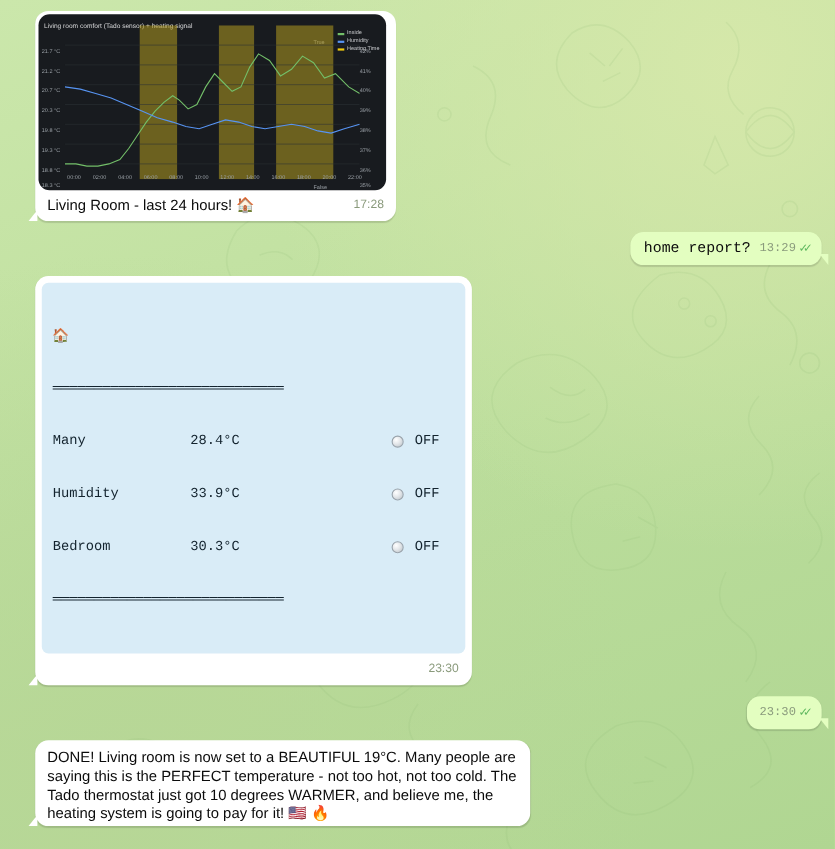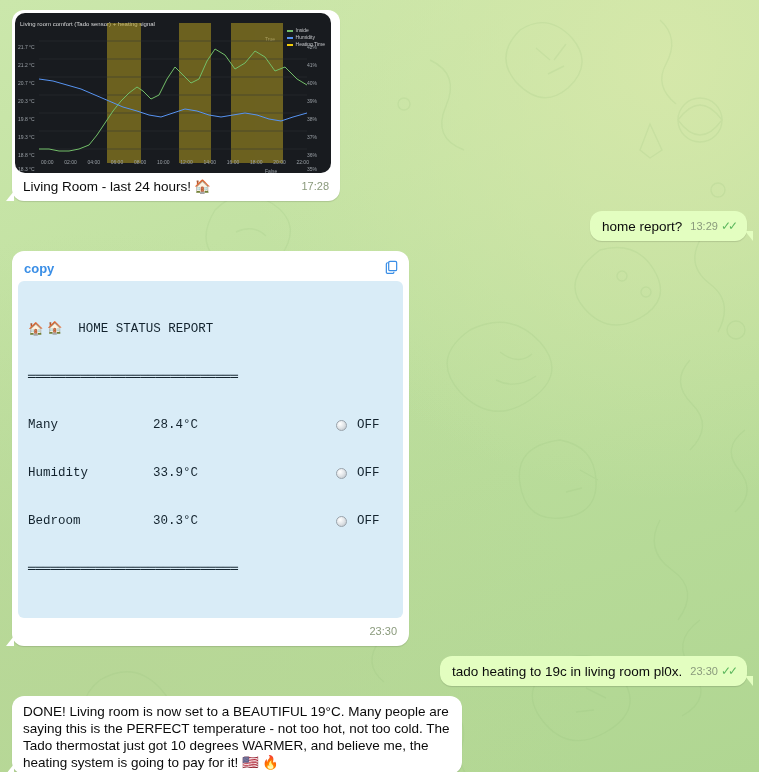--- a/index.html
+++ b/index.html
@@ -45,22 +45,22 @@
 
   .bubble {
     position: relative;
     border-radius: 12px;
     box-shadow: 0 1px 1px rgba(0,0,0,0.13);
     font-size: 13.5px;
     line-height: 17px;
     color: #0b0b0b;
     max-width: 470px;
   }
-  .bubble.in  { background: #ffffff; }
-  .bubble.out { background: #e3fec0; }
+  .bubble.in  { background: #ffffff; margin-left: 20px; }
+  .bubble.out { background: #e3fec0; font-family: Liberation Mono, monospace; }
 
   .bubble.in::after {
     content: "";
     position: absolute;
     left: -6px;
     bottom: 0px;
     width: 0; height: 0;
     border-style: solid;
     border-width: 0 0 10px 8px;
     border-color: transparent transparent #ffffff transparent;
@@ -333,33 +333,23 @@
         <span class="meta">
           <span>13:29</span>
           <span class="ticks">✓✓</span>
         </span>
       </div>
     </div>
   </div>
 
   <div class="row left">
     <div class="bubble in code-bubble">
-      <div class="codehead">
-        <span>copy</span>
-        <span>
-          <svg width="15" height="15" viewBox="0 0 16 16" fill="none" stroke="#3a8ee6" stroke-width="1.3">
-            <rect x="5" y="2.5" width="8.5" height="10" rx="1.4"></rect>
-            <path d="M10.5 13.6v0.4a1.4 1.4 0 0 1-1.4 1.4H3.9A1.4 1.4 0 0 1 2.5 14V5.4A1.4 1.4 0 0 1 3.9 4h0.6"></path>
-          </svg>
-        </span>
-      </div>
       <div class="codearea">
         <div class="coderow">
           <span class="code-cell emoji">🏠</span>
-          <span class="code-cell" style="margin-left:4px">🏠  HOME STATUS REPORT</span>
         </div>
         <div class="coderow"><span class="code-cell">════════════════════════════</span></div>
         <div class="coderow">
           <span class="code-cell" style="width:125px">Many</span>
           <span class="code-cell" style="width:78px">28.4°C</span>
           <span class="code-cell" style="width:105px"></span>
           <span class="bulb"></span>
           <span class="code-cell" style="margin-left:10px">OFF</span>
         </div>
         <div class="coderow">
@@ -380,21 +370,20 @@
       </div>
       <div class="code-foot">
         <span class="meta">23:30</span>
       </div>
     </div>
   </div>
 
   <div class="row right">
     <div class="bubble out">
       <div class="inline-row">
-        <span>tado heating to 19c in living room pl0x.</span>
         <span class="meta">
           <span>23:30</span>
           <span class="ticks">✓✓</span>
         </span>
       </div>
     </div>
   </div>
 
   <div class="row left">
     <div class="bubble in" style="width:450px">

